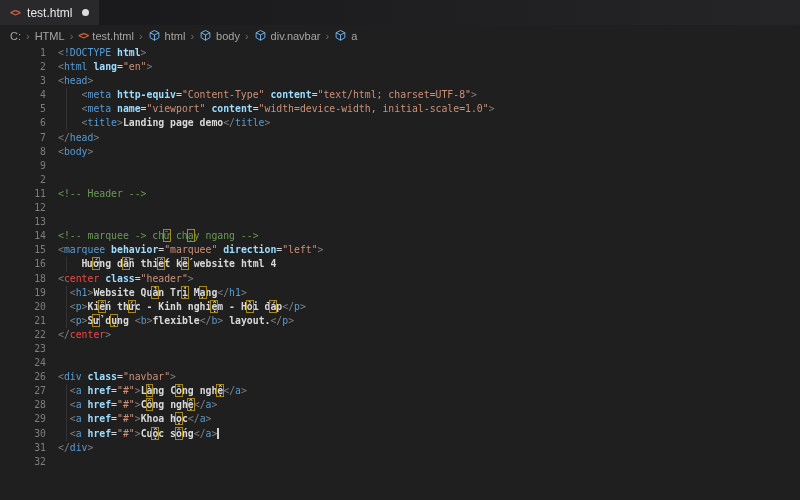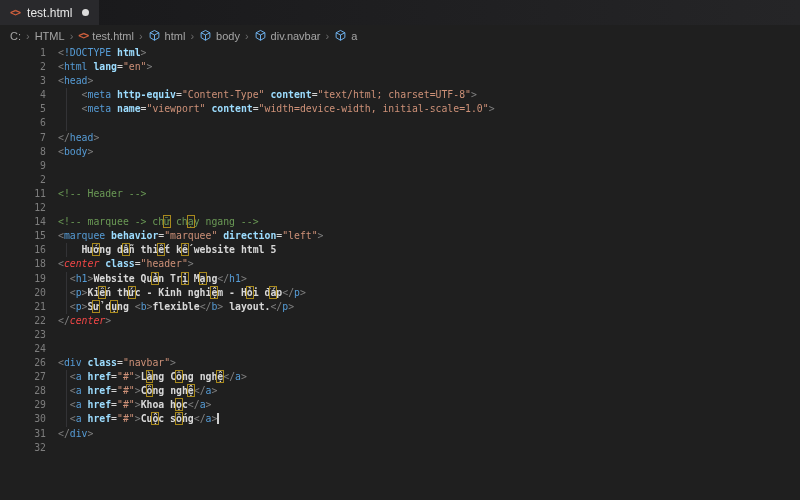--- a/index.html
+++ b/index.html
@@ -27,21 +27,21 @@
       color:var(--c-line_number,#7d7d7d);}
   .code{white-space:pre;}
   .cl.g::before{content:"";position:absolute;left:66px;top:0;bottom:0;width:1px;
                 background:var(--c-indent_guide,#333336);}
   .pt{color:var(--c-punctuation,#808080);}
   .tg{color:var(--c-tag,#569cd6);}
   .at{color:var(--c-attribute,#9cdcfe);font-weight:bold;}
   .st{color:var(--c-string,#ce9178);}
   .cm{color:var(--c-comment,#6a9955);}
   .tx{color:var(--c-text,#d8d8d8);font-weight:bold;}
-  .rd{color:var(--c-invalid_tag,#f44747);font-style:italic;}
+  .rd{color:var(--c-invalid_tag,#f44747);}
   .op{color:var(--c-operator,#d4d4d4);}
   .hl{outline:1px solid var(--c-unicode_box,#a8891d);outline-offset:0;}
   .cursor{display:inline-block;width:1.5px;height:11px;background:var(--c-cursor,#d0d0d0);
           vertical-align:-2px;}
 </style>
 </head>
 <body>
 
 <div class="win">
   <div class="tabbar">
@@ -112,30 +112,31 @@
         </span>
         <span>a</span>
       </span>
     </div>
   <div class="editor">
       <div class="cl"><span class="ln">1</span><span class="code"><span class="pt">&lt;</span><span class="tg">!DOCTYPE</span><span class="tx"> </span><span class="at">html</span><span class="pt">&gt;</span></span></div>
       <div class="cl"><span class="ln">2</span><span class="code"><span class="pt">&lt;</span><span class="tg">html</span><span class="tx"> </span><span class="at">lang</span><span class="op">=</span><span class="st">"en"</span><span class="pt">&gt;</span></span></div>
       <div class="cl"><span class="ln">3</span><span class="code"><span class="pt">&lt;</span><span class="tg">head</span><span class="pt">&gt;</span></span></div>
       <div class="cl g"><span class="ln">4</span><span class="code"><span class="tx">    </span><span class="pt">&lt;</span><span class="tg">meta</span><span class="tx"> </span><span class="at">http-equiv</span><span class="op">=</span><span class="st">"Content-Type"</span><span class="tx"> </span><span class="at">content</span><span class="op">=</span><span class="st">"text/html; charset=UTF-8"</span><span class="pt">&gt;</span></span></div>
       <div class="cl g"><span class="ln">5</span><span class="code"><span class="tx">    </span><span class="pt">&lt;</span><span class="tg">meta</span><span class="tx"> </span><span class="at">name</span><span class="op">=</span><span class="st">"viewport"</span><span class="tx"> </span><span class="at">content</span><span class="op">=</span><span class="st">"width=device-width, initial-scale=1.0"</span><span class="pt">&gt;</span></span></div>
-      <div class="cl g"><span class="ln">6</span></div>
+      <div class="cl g"><span class="ln">6</span><span class="code"><span class="tx">    </span><span class="pt">&lt;</span><span class="tg">title</span><span class="pt">&gt;</span><span class="tx">Landing page demo</span><span class="pt">&lt;/</span><span class="tg">title</span><span class="pt">&gt;</span></span></div>
       <div class="cl"><span class="ln">7</span><span class="code"><span class="pt">&lt;/</span><span class="tg">head</span><span class="pt">&gt;</span></span></div>
       <div class="cl"><span class="ln">8</span><span class="code"><span class="pt">&lt;</span><span class="tg">body</span><span class="pt">&gt;</span></span></div>
       <div class="cl"><span class="ln">9</span><span class="code"></span></div>
       <div class="cl"><span class="ln">2</span><span class="code"></span></div>
       <div class="cl"><span class="ln">11</span><span class="code"><span class="cm">&lt;!-- Header --&gt;</span></span></div>
       <div class="cl"><span class="ln">12</span><span class="code"></span></div>
+      <div class="cl"><span class="ln">13</span><span class="code"></span></div>
       <div class="cl"><span class="ln">14</span><span class="code"><span class="cm">&lt;!-- marquee -&gt; ch</span><span class="cm hl">ữ</span><span class="cm"> ch</span><span class="cm hl">ạ</span><span class="cm">y ngang --&gt;</span></span></div>
       <div class="cl"><span class="ln">15</span><span class="code"><span class="pt">&lt;</span><span class="tg">marquee</span><span class="tx"> </span><span class="at">behavior</span><span class="op">=</span><span class="st">"marquee"</span><span class="tx"> </span><span class="at">direction</span><span class="op">=</span><span class="st">"left"</span><span class="pt">&gt;</span></span></div>
-      <div class="cl g"><span class="ln">16</span><span class="code"><span class="tx">    Hư</span><span class="tx hl">ớ</span><span class="tx">ng d</span><span class="tx hl">ẫ</span><span class="tx">n thi</span><span class="tx hl">ế</span><span class="tx">t k</span><span class="tx hl">ế</span><span class="tx"> website html 5</span></span></div>
+      <div class="cl g"><span class="ln">16</span><span class="code"><span class="tx">    Hư</span><span class="tx hl">ớ</span><span class="tx">ng d</span><span class="tx hl">ẫ</span><span class="tx">n thi</span><span class="tx hl">ế</span><span class="tx">t k</span><span class="tx hl">ế</span><span class="tx"> website html 4</span></span></div>
       <div class="cl"><span class="ln">18</span><span class="code"><span class="pt">&lt;</span><span class="rd">center</span><span class="tx"> </span><span class="at">class</span><span class="op">=</span><span class="st">"header"</span><span class="pt">&gt;</span></span></div>
       <div class="cl g"><span class="ln">19</span><span class="code"><span class="tx">  </span><span class="pt">&lt;</span><span class="tg">h1</span><span class="pt">&gt;</span><span class="tx">Website Qu</span><span class="tx hl">ả</span><span class="tx">n Tr</span><span class="tx hl">ị</span><span class="tx"> M</span><span class="tx hl">ạ</span><span class="tx">ng</span><span class="pt">&lt;/</span><span class="tg">h1</span><span class="pt">&gt;</span></span></div>
       <div class="cl g"><span class="ln">20</span><span class="code"><span class="tx">  </span><span class="pt">&lt;</span><span class="tg">p</span><span class="pt">&gt;</span><span class="tx">Ki</span><span class="tx hl">ế</span><span class="tx">n th</span><span class="tx hl">ứ</span><span class="tx">c - Kinh nghi</span><span class="tx hl">ệ</span><span class="tx">m - H</span><span class="tx hl">ỏ</span><span class="tx">i đ</span><span class="tx hl">á</span><span class="tx">p</span><span class="pt">&lt;/</span><span class="tg">p</span><span class="pt">&gt;</span></span></div>
       <div class="cl g"><span class="ln">21</span><span class="code"><span class="tx">  </span><span class="pt">&lt;</span><span class="tg">p</span><span class="pt">&gt;</span><span class="tx">S</span><span class="tx hl">ử</span><span class="tx"> d</span><span class="tx hl">ụ</span><span class="tx">ng </span><span class="pt">&lt;</span><span class="tg">b</span><span class="pt">&gt;</span><span class="tx">flexible</span><span class="pt">&lt;/</span><span class="tg">b</span><span class="pt">&gt;</span><span class="tx"> layout.</span><span class="pt">&lt;/</span><span class="tg">p</span><span class="pt">&gt;</span></span></div>
       <div class="cl"><span class="ln">22</span><span class="code"><span class="pt">&lt;/</span><span class="rd">center</span><span class="pt">&gt;</span></span></div>
       <div class="cl"><span class="ln">23</span><span class="code"></span></div>
       <div class="cl"><span class="ln">24</span><span class="code"></span></div>
       <div class="cl"><span class="ln">26</span><span class="code"><span class="pt">&lt;</span><span class="tg">div</span><span class="tx"> </span><span class="at">class</span><span class="op">=</span><span class="st">"navbar"</span><span class="pt">&gt;</span></span></div>
       <div class="cl g"><span class="ln">27</span><span class="code"><span class="tx">  </span><span class="pt">&lt;</span><span class="tg">a</span><span class="tx"> </span><span class="at">href</span><span class="op">=</span><span class="st">"#"</span><span class="pt">&gt;</span><span class="tx">L</span><span class="tx hl">à</span><span class="tx">ng C</span><span class="tx hl">ô</span><span class="tx">ng ngh</span><span class="tx hl">ệ</span><span class="pt">&lt;/</span><span class="tg">a</span><span class="pt">&gt;</span></span></div>
       <div class="cl g"><span class="ln">28</span><span class="code"><span class="tx">  </span><span class="pt">&lt;</span><span class="tg">a</span><span class="tx"> </span><span class="at">href</span><span class="op">=</span><span class="st">"#"</span><span class="pt">&gt;</span><span class="tx">C</span><span class="tx hl">ô</span><span class="tx">ng ngh</span><span class="tx hl">ệ</span><span class="pt">&lt;/</span><span class="tg">a</span><span class="pt">&gt;</span></span></div>

